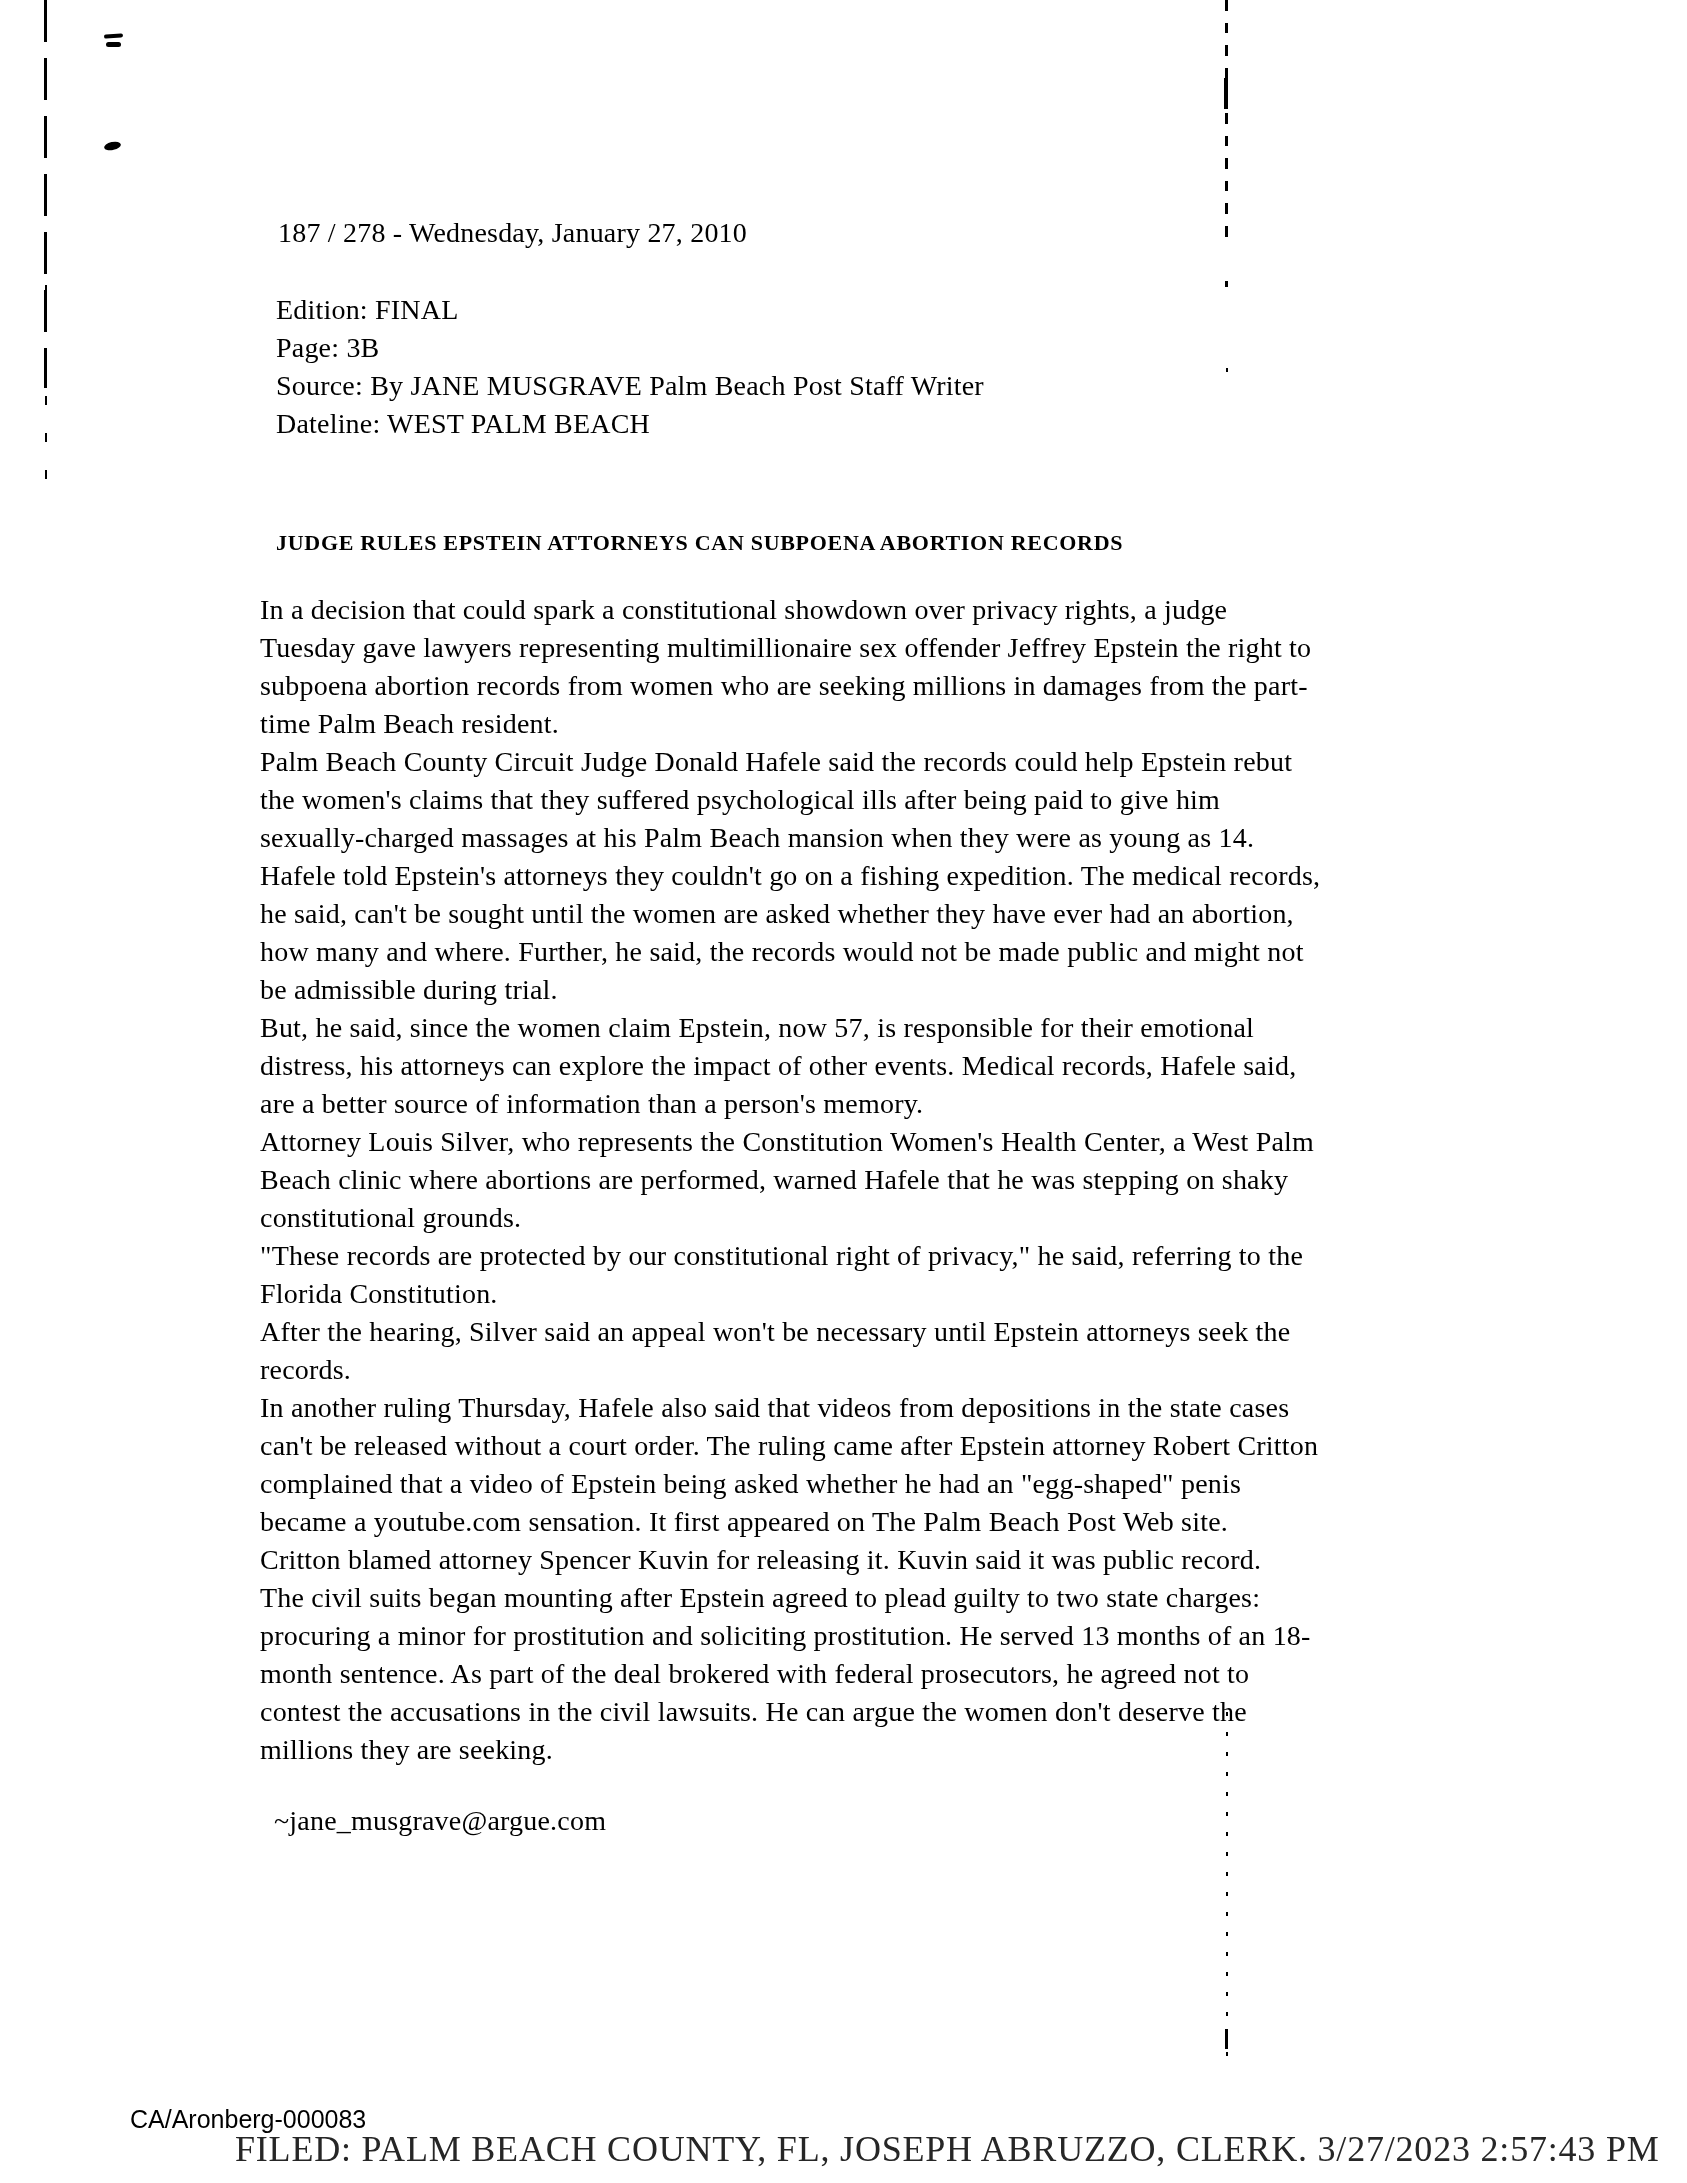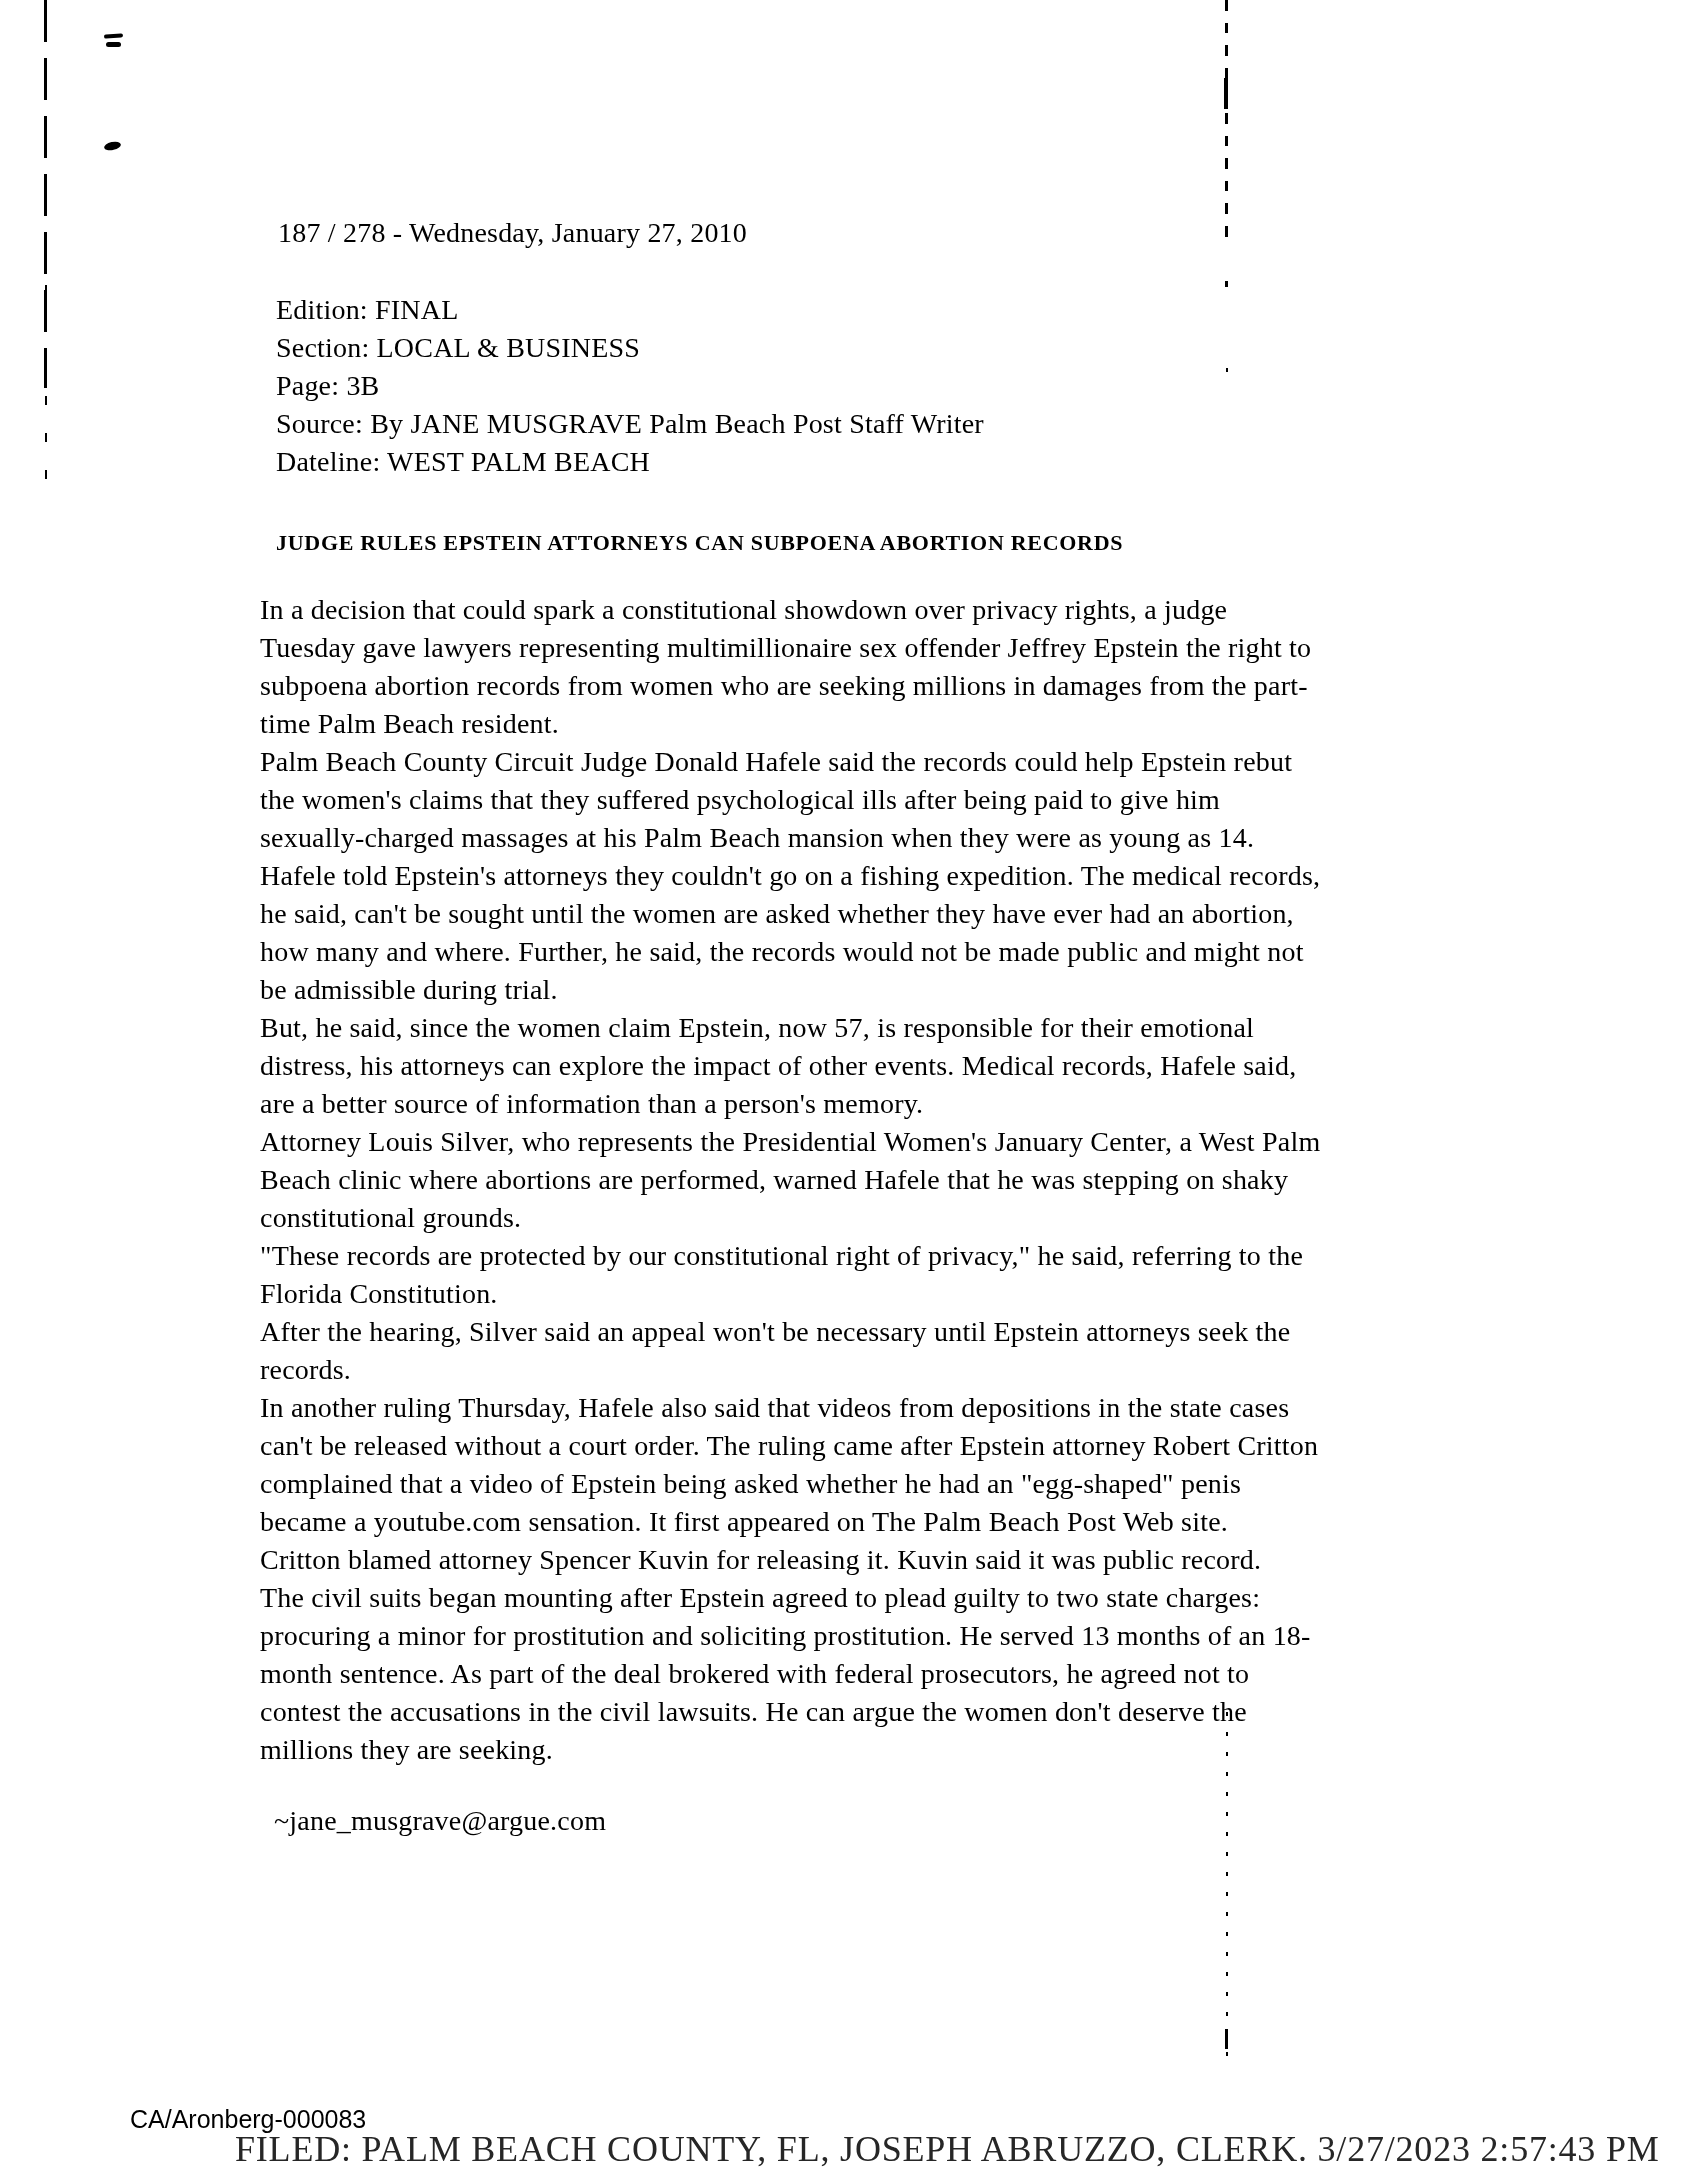--- a/index.html
+++ b/index.html
@@ -88,21 +88,20 @@
   <div class="artifact right-dash-long"></div>
   <div class="artifact right-dot-1"></div>
   <div class="artifact right-dot-2"></div>
   <div class="artifact right-dots-bottom"></div>
   <div class="artifact right-dash-bottom"></div>
 
   <div class="abs txt header-line">187 / 278 - Wednesday, January 27, 2010</div>
 
   <div class="abs txt meta-block">
     <div>Edition: FINAL</div>
-    <div>Section: LOCAL &amp; BUSINESS</div>
     <div>Page: 3B</div>
     <div>Source: By JANE MUSGRAVE Palm Beach Post Staff Writer</div>
     <div>Dateline: WEST PALM BEACH</div>
   </div>
 
   <div class="abs txt headline">JUDGE RULES EPSTEIN ATTORNEYS CAN SUBPOENA ABORTION RECORDS</div>
 
   <div class="abs txt body-block">
       <div class="body-line">In a decision that could spark a constitutional showdown over privacy rights, a judge</div>
       <div class="body-line">Tuesday gave lawyers representing multimillionaire sex offender Jeffrey Epstein the right to</div>
@@ -111,21 +110,21 @@
       <div class="body-line">Palm Beach County Circuit Judge Donald Hafele said the records could help Epstein rebut</div>
       <div class="body-line">the women's claims that they suffered psychological ills after being paid to give him</div>
       <div class="body-line">sexually-charged massages at his Palm Beach mansion when they were as young as 14.</div>
       <div class="body-line">Hafele told Epstein's attorneys they couldn't go on a fishing expedition. The medical records,</div>
       <div class="body-line">he said, can't be sought until the women are asked whether they have ever had an abortion,</div>
       <div class="body-line">how many and where. Further, he said, the records would not be made public and might not</div>
       <div class="body-line">be admissible during trial.</div>
       <div class="body-line">But, he said, since the women claim Epstein, now 57, is responsible for their emotional</div>
       <div class="body-line">distress, his attorneys can explore the impact of other events. Medical records, Hafele said,</div>
       <div class="body-line">are a better source of information than a person's memory.</div>
-      <div class="body-line">Attorney Louis Silver, who represents the Presidential Women's January Center, a West Palm</div>
+      <div class="body-line">Attorney Louis Silver, who represents the Constitution Women's Health Center, a West Palm</div>
       <div class="body-line">Beach clinic where abortions are performed, warned Hafele that he was stepping on shaky</div>
       <div class="body-line">constitutional grounds.</div>
       <div class="body-line">"These records are protected by our constitutional right of privacy," he said, referring to the</div>
       <div class="body-line">Florida Constitution.</div>
       <div class="body-line">After the hearing, Silver said an appeal won't be necessary until Epstein attorneys seek the</div>
       <div class="body-line">records.</div>
       <div class="body-line">In another ruling Thursday, Hafele also said that videos from depositions in the state cases</div>
       <div class="body-line">can't be released without a court order. The ruling came after Epstein attorney Robert Critton</div>
       <div class="body-line">complained that a video of Epstein being asked whether he had an "egg-shaped" penis</div>
       <div class="body-line">became a youtube.com sensation. It first appeared on The Palm Beach Post Web site.</div>

